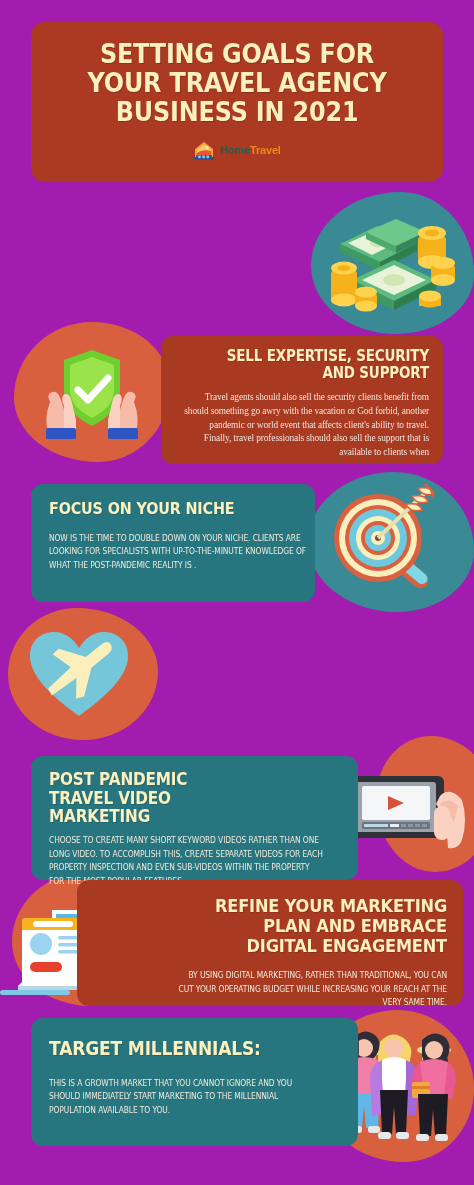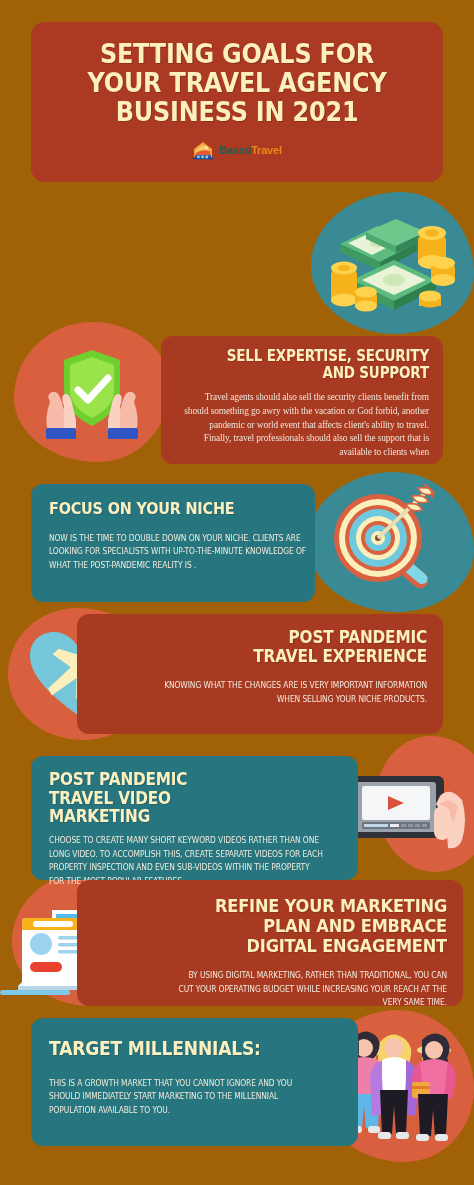--- a/index.html
+++ b/index.html
@@ -7,21 +7,21 @@
     padding: 0;
     background: #FFFFFF;
   }
   body {
     font-family: "Liberation Sans", sans-serif;
   }
   #infographic {
     position: relative;
     width: 474px;
     height: 1185px;
-    background: #a16207;
+    background: #a21caf;
     overflow: hidden;
   }
 
   
   .header-card {
     position: absolute;
     left: 31px;
     top: 22px;
     width: 412px;
     height: 160px;
@@ -141,21 +141,21 @@
           <path d="M4 13 Q 9 9 18 11 L18 16.5 L4 16.5 Z" fill="#E8552F"></path>
           <rect x="3" y="15" width="16" height="3.2" fill="#2B5FAE"></rect>
           <rect x="1" y="17.2" width="20" height="2.2" fill="#1F4E92"></rect>
           <circle cx="14.2" cy="7.6" r="1.5" fill="#FFE9A8"></circle>
           <rect x="5.2" y="15.6" width="2.4" height="2.6" fill="#8FD0E8"></rect>
           <rect x="9.4" y="15.6" width="2.4" height="2.6" fill="#8FD0E8"></rect>
           <rect x="13.6" y="15.6" width="2.4" height="2.6" fill="#8FD0E8"></rect>
         </svg>
       </span>
       <span class="logo-text">
-        <span class="t1">Based</span><span class="t2">Travel</span>
+        <span class="t1">Home</span><span class="t2">Travel</span>
       </span>
     </div>
   </div>
 
   <div class="blob teal-lt" style="left:311px; top:192px; width:163px; height:142px; border-radius:55% 45% 48% 52% / 52% 58% 42% 48%;"></div>
 
   <div class="icon-art" style="left:322px; top:210px; width:140px; height:112px;">
     <svg width="140" height="112" viewBox="0 0 140 112">
 
       <polygon points="18,34 55,16 95,33 58,52" fill="#5DBB7E"></polygon>
@@ -271,24 +271,20 @@
   <div class="icon-art" style="left:24px; top:624px; width:110px; height:98px;">
     <svg width="110" height="98" viewBox="0 0 110 98">
       <path d="M55 92 C 16 64 6 46 6 32 C 6 16 18 8 30 8 C 40 8 49 14 55 24
                C 61 14 70 8 80 8 C 92 8 104 16 104 32 C 104 46 94 64 55 92 Z" fill="#76C6D9"></path>
       <g transform="translate(55,48) rotate(-28) translate(-55,-48)">
         <path d="M20 48 L50 40 L40 20 L48 18 L68 38 L88 34 q8 -1 8 5 q0 6 -8 7 L68 50 L48 72 L40 70 L50 52 L20 56 Z" fill="#FBEFBC"></path>
       </g>
     </svg>
   </div>
 
-  <div class="card brick" style="left:77px; top:614px; width:366px; height:120px; padding:14px 16px 0 16px; text-align:right;">
-    <h2 class="card-title right" style="font-size:17px; width:230px; margin-left:auto;">POST PANDEMIC TRAVEL EXPERIENCE</h2>
-    <p class="card-body right" style="margin-top:14px; width:290px; margin-left:auto;">KNOWING WHAT THE CHANGES ARE IS VERY IMPORTANT INFORMATION WHEN SELLING YOUR NICHE PRODUCTS.</p>
-  </div>
 
   <div class="blob terracotta" style="left:376px; top:736px; width:118px; height:136px; border-radius:46% 54% 50% 50% / 46% 50% 50% 54%;"></div>
 
   <div class="icon-art" style="left:322px; top:760px; width:146px; height:106px;">
     <svg width="146" height="106" viewBox="0 0 146 106">
 
       <rect x="26" y="16" width="96" height="62" rx="6" fill="#2E3238"></rect>
       <rect x="34" y="22" width="80" height="50" rx="3" fill="#9AA3AC"></rect>
       <rect x="40" y="26" width="68" height="34" rx="2" fill="#F4F6F7"></rect>
       <polygon points="66,36 82,43 66,50" fill="#D8523A"></polygon>

